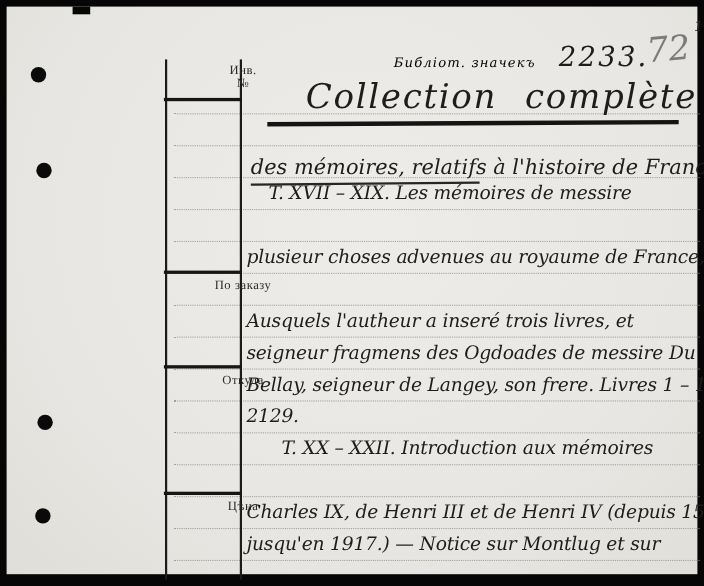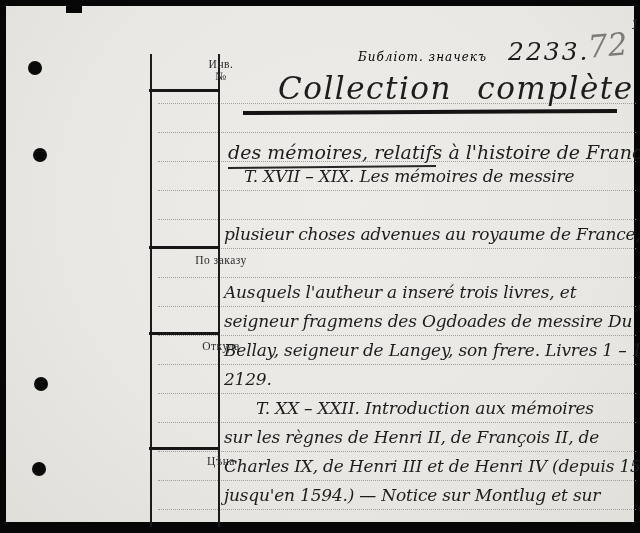--- a/index.html
+++ b/index.html
@@ -84,19 +84,18 @@
     <div class="hand subtitle">des mémoires, relatifs à l'histoire de France.</div>
     <div class="subtitle-underline"></div>
 
     <div class="hand bodyline" style="left:238px;top:160px;">T. XVII – XIX. Les mémoires de messire</div>
     <div class="hand bodyline" style="left:218px;top:218px;">plusieur choses advenues au royaume de France,</div>
     <div class="hand bodyline" style="left:218px;top:276px;">Ausquels l'autheur a inseré trois livres, et</div>
     <div class="hand bodyline" style="left:218px;top:305px;">seigneur fragmens des Ogdoades de messire Du</div>
     <div class="hand bodyline" style="left:218px;top:334px;">Bellay, seigneur de Langey, son frere. Livres 1 – 10.</div>
     <div class="hand bodyline" style="left:218px;top:363px;">2129.</div>
     <div class="hand bodyline" style="left:238px;top:392px;margin-left:12px;">T. XX – XXII. Introduction aux mémoires</div>
-    <div class="hand bodyline" style="left:218px;top:421px;">sur les règnes de Henri II, de François II, de</div>
     <div class="hand bodyline" style="left:218px;top:450px;">Charles IX, de Henri III et de Henri IV (depuis 1547</div>
-    <div class="hand bodyline" style="left:218px;top:479px;">jusqu'en 1594.) — Notice sur Montlug et sur</div>
+    <div class="hand bodyline" style="left:218px;top:479px;">jusqu'en 1917.) — Notice sur Montlug et sur</div>
   </div>
 
   <div class="notch" style="top:6px;"></div>
 </div>
 
 </body></html>

